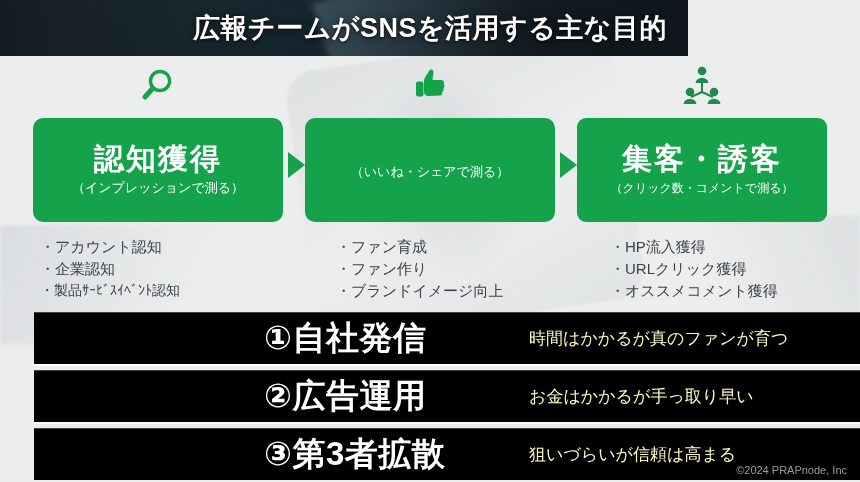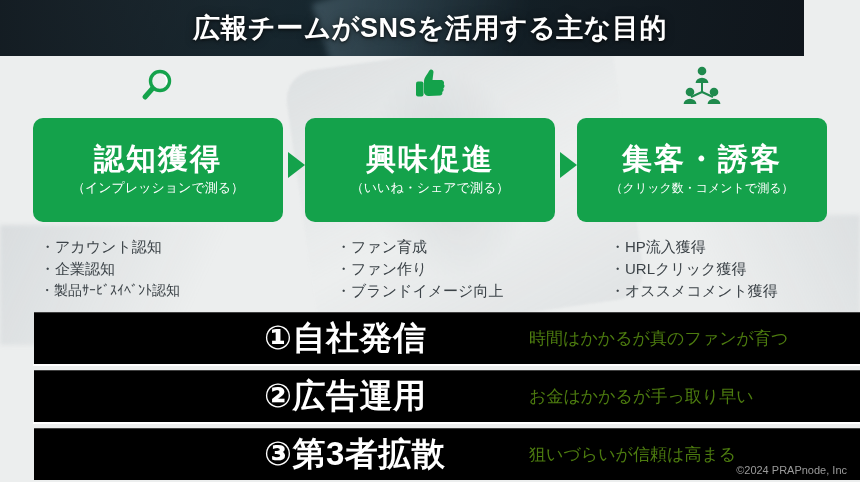--- a/index.html
+++ b/index.html
@@ -56,21 +56,21 @@
     height: 110px;
     background: linear-gradient(245deg, rgba(175,182,188,0.25) 0%, rgba(238,240,240,0) 70%);
     filter: blur(2px);
     pointer-events: none;
   }
 
   
   .header {
     position: absolute;
     left: 0; top: 0;
-    width: 804px;
+    width: 688px;
     height: 56px;
     background:
       linear-gradient(90deg, rgba(18,26,32,0.92) 0%, rgba(18,26,32,0.55) 28%, rgba(16,28,36,0.45) 50%, rgba(18,26,32,0.75) 72%, rgba(16,22,28,0.95) 100%),
       linear-gradient(140deg, #2e3f48 0%, #1d333c 35%, #16272f 60%, #101b22 100%);
     overflow: hidden;
   }
   .header-sheen {
     position: absolute;
     left: 330px; top: -40px;
     width: 260px; height: 160px;
@@ -203,21 +203,21 @@
     left: 230px;
     color: #ffffff;
     font-size: 33px;
     font-weight: bold;
     letter-spacing: 0.5px;
     white-space: nowrap;
   }
   .row-desc {
     position: absolute;
     left: 495px;
-    color: #4d7c0f;
+    color: #fef9c3;
     font-size: 17px;
     font-weight: normal;
     letter-spacing: 0px;
     white-space: nowrap;
   }
 
   .copyright {
     position: absolute;
     right: 14px;
     bottom: 4px;
@@ -289,21 +289,20 @@
   </div>
 
   <div class="card c1">
     <div class="card-title">認知獲得</div>
     <div class="card-sub">（インプレッションで測る）</div>
   </div>
 
   <div class="arrow a1"></div>
 
   <div class="card c2">
-    <div class="card-title">興味促進</div>
     <div class="card-sub">（いいね・シェアで測る）</div>
   </div>
 
   <div class="arrow a2"></div>
 
   <div class="card c3">
     <div class="card-title">集客・誘客</div>
     <div class="card-sub">（クリック数・コメントで測る）</div>
   </div>
 

